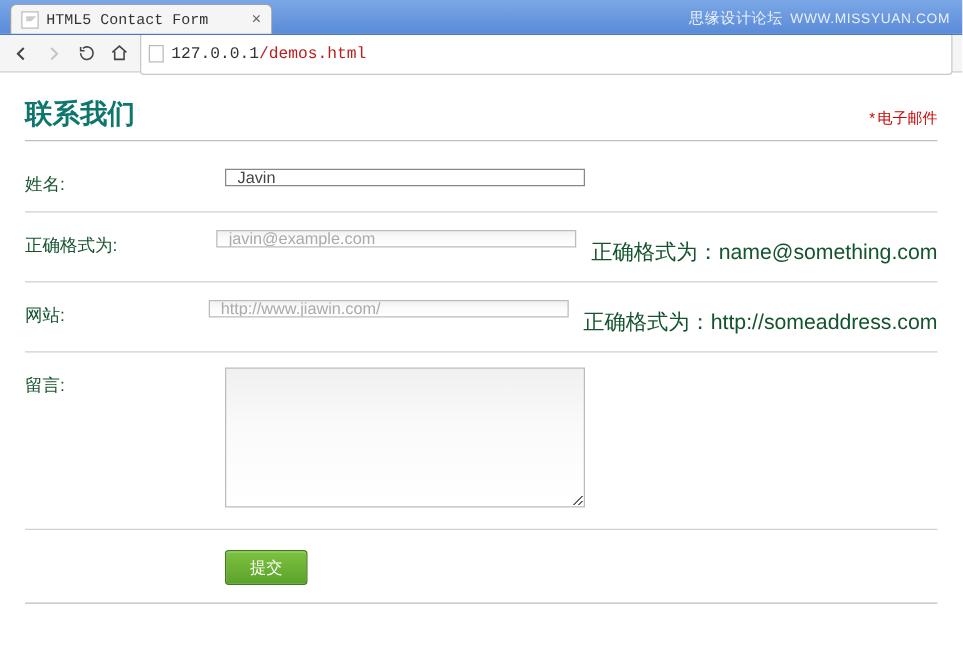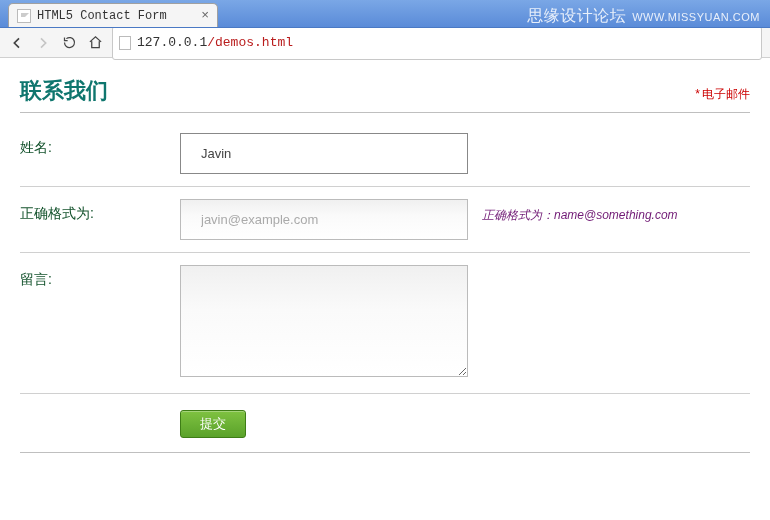--- a/index.html
+++ b/index.html
@@ -55,21 +55,21 @@
   }
   .watermark {
     position: absolute;
     right: 10px;
     top: 6px;
     color: rgba(255,255,255,0.85);
     font-size: 11px;
     letter-spacing: 0.5px;
     font-family: Arial, sans-serif;
   }
-  .watermark .cn { font-size: 16px; margin-right: 6px; margin-left: 30px; }
+  .watermark .cn { font-size: 12px; margin-right: 6px; margin-left: 30px; }
 
   .toolbar {
     height: 30px;
     background: #f5f5f5;
     border-bottom: 1px solid #d0d0d0;
     display: flex;
     align-items: center;
     padding: 0 8px;
     gap: 8px;
   }
@@ -134,34 +134,33 @@
   }
   .form-row:last-of-type { border-bottom: 1px solid #d0d0d0; }
   .form-label {
     width: 160px;
     font-size: 14px;
     color: #14532d;
     padding-top: 6px;
   }
   .form-field { width: 290px; }
   .form-hint {
-    font-size: 12px;
-    color: #701a75;
+    font-size: 17px;
+    color: #14532d;
     padding-left: 12px;
     padding-top: 8px;
     white-space: nowrap;
-    font-style: italic;
   }
 
   .txt {
     width: 288px;
-    height: 41px;
+    height: 14px;
     border: 1px solid #888;
     background: #fff;
-    padding: 0 20px;
+    padding: 0 9px;
     font-size: 13px;
     color: #444;
     outline: none;
   }
   .txt.shaded {
     background: linear-gradient(#f0f0f0, #fafafa 40%, #fff);
     border: 1px solid #bbb;
   }
   .txt::placeholder { color: #aaa; }
   textarea.txt {
@@ -249,20 +248,27 @@
   </div>
 
   <div class="form-row">
     <div class="form-label">正确格式为:</div>
     <div class="form-field">
       <input class="txt shaded" type="text" placeholder="javin@example.com" style="">
     </div>
     <div class="form-hint">正确格式为：name@something.com</div>
   </div>
 
+  <div class="form-row">
+    <div class="form-label">网站:</div>
+    <div class="form-field">
+      <input class="txt shaded" type="text" placeholder="http://www.jiawin.com/" style="">
+    </div>
+    <div class="form-hint">正确格式为：http://someaddress.com</div>
+  </div>
 
   <div class="form-row">
     <div class="form-label">留言:</div>
     <div class="form-field">
       <textarea class="txt shaded" style=""></textarea>
     </div>
   </div>
 
   <div class="submit-row">
     <div class="submit-spacer"></div>

